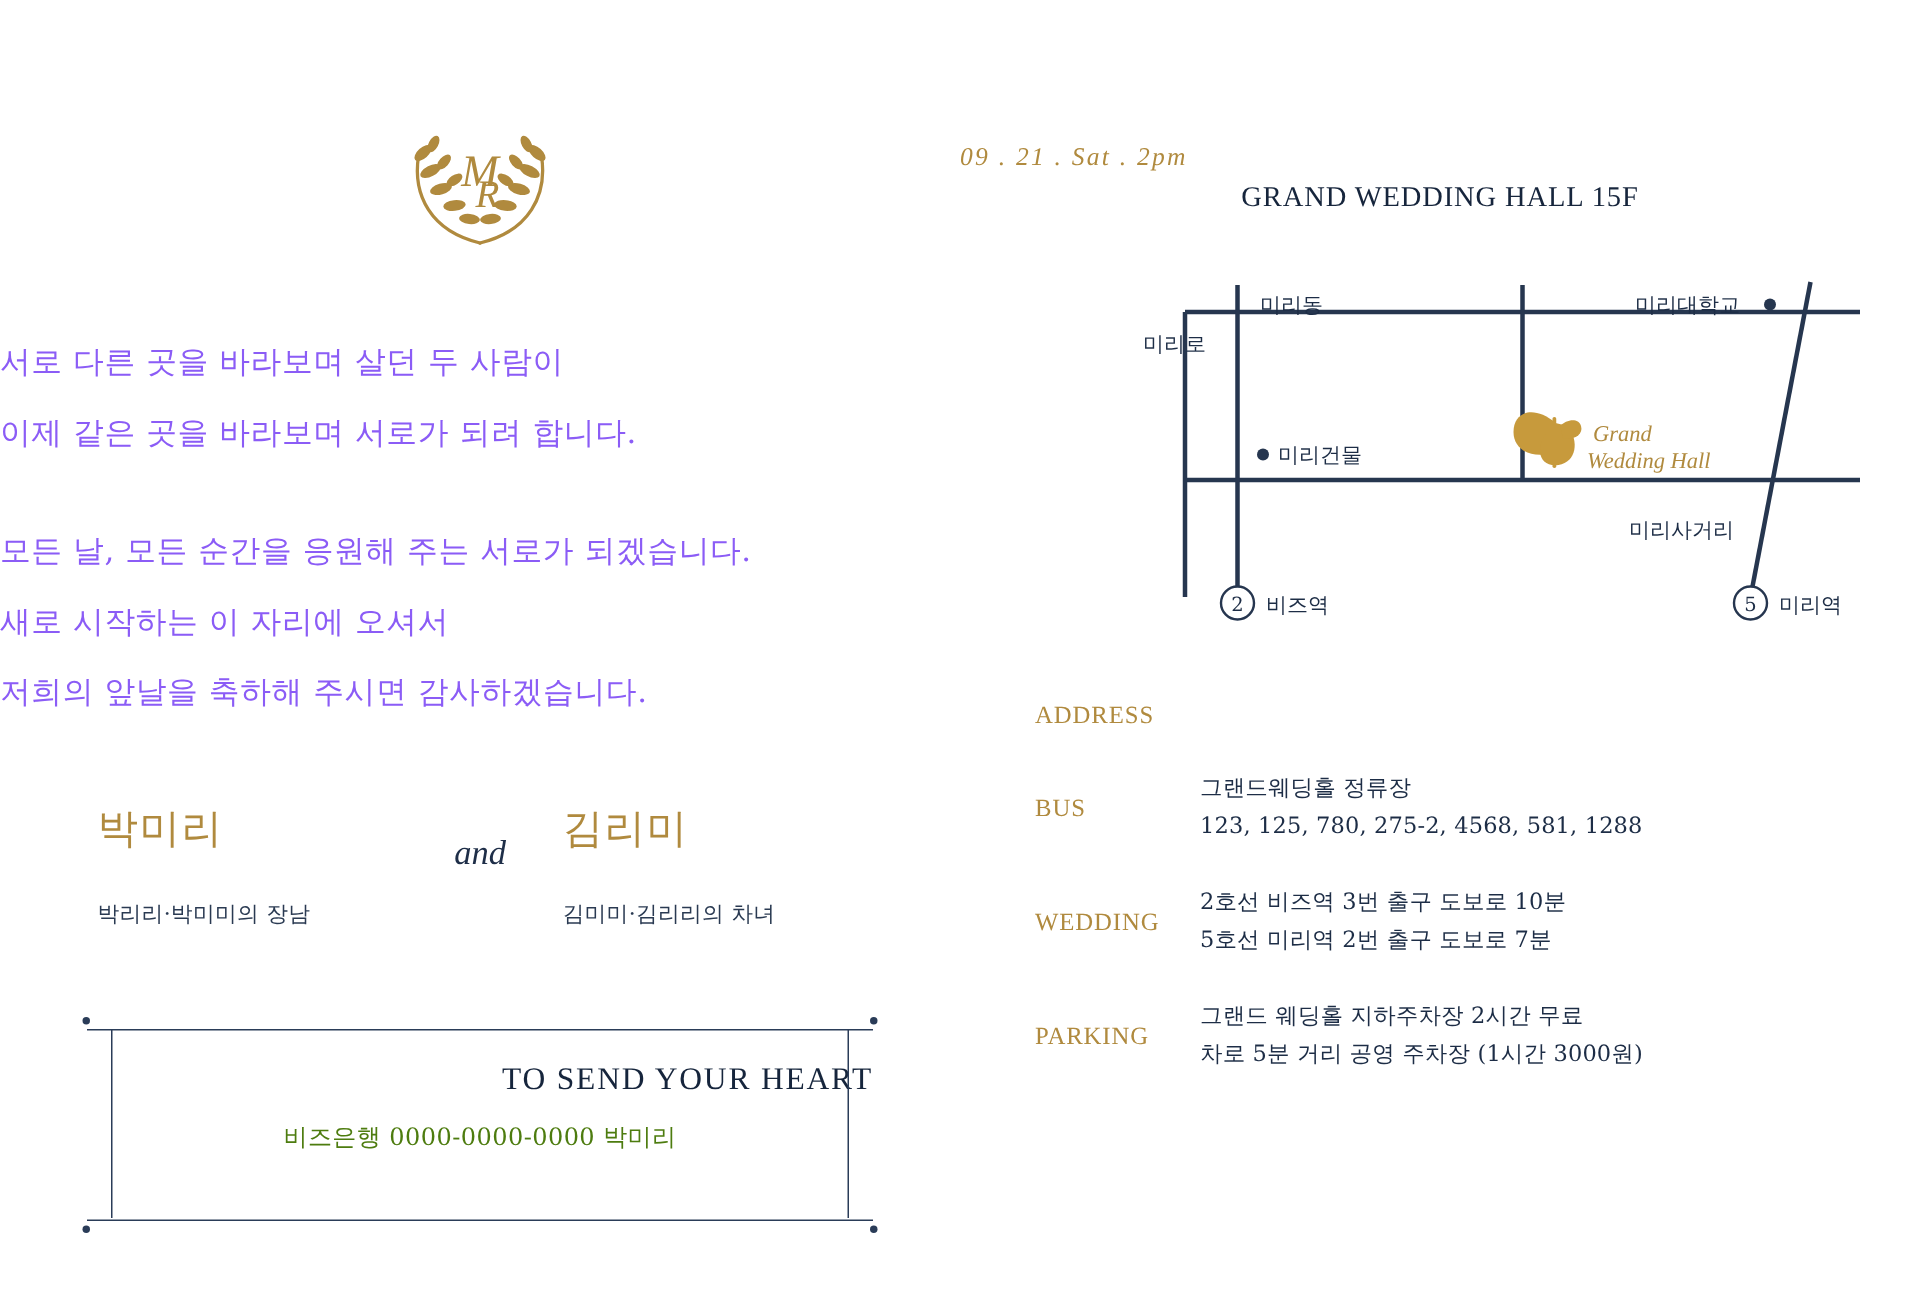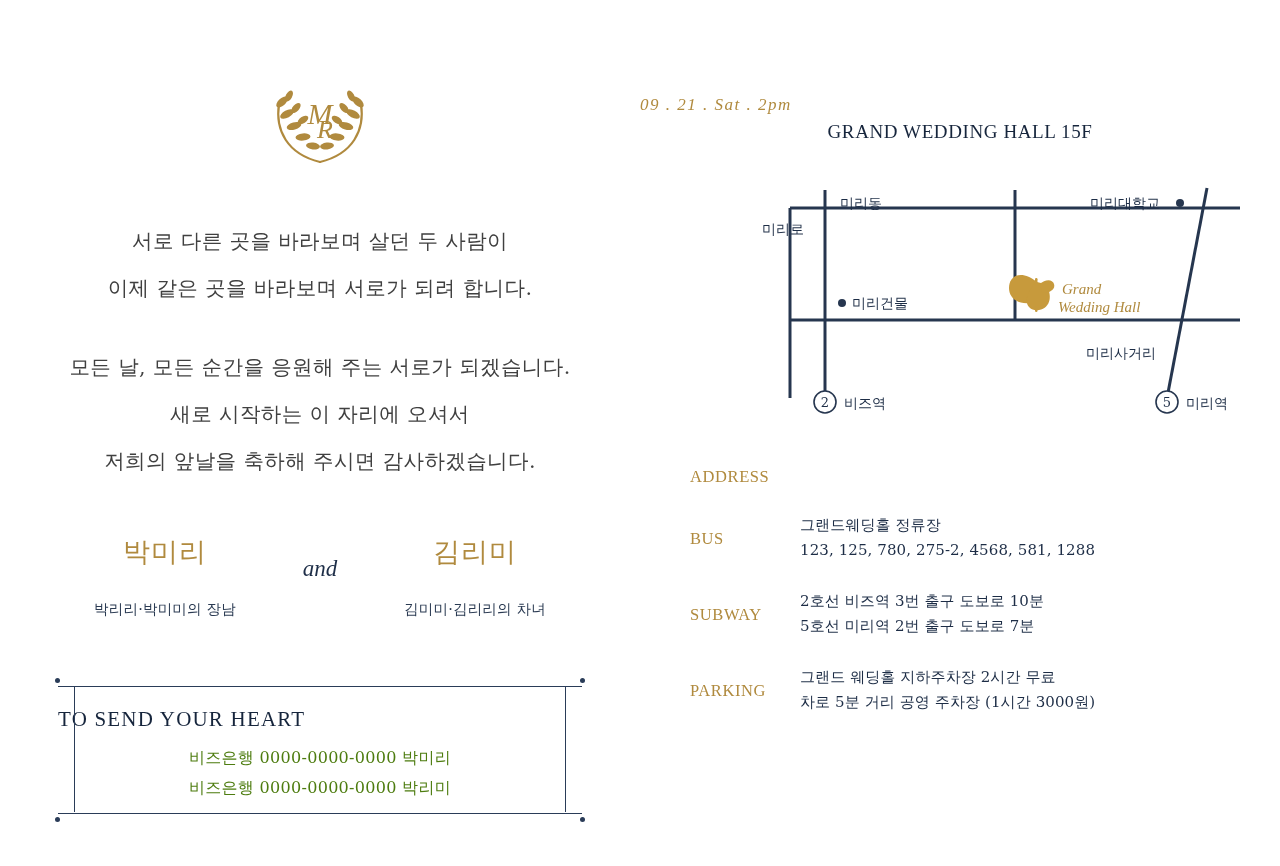--- a/index.html
+++ b/index.html
@@ -35,44 +35,42 @@
     width: 640px;
     text-align: center;
   }
   .monogram svg { display: inline-block; }
 
   .verse {
     position: absolute;
     left: 0;
     top: 218px;
     width: 640px;
-    text-align: center;
-    font-family: "DejaVu Serif", serif;
-    color: #404040;
+    font-family: "DejaVu Serif", serif;
+    color: #8b5cf6;
   }
   .verse .l {
     font-size: 20.5px;
     line-height: 47px;
     letter-spacing: 0.4px;
     white-space: nowrap;
   }
   .verse .gap { height: 32px; }
 
   .names {
     position: absolute;
     left: 0;
     top: 534px;
     width: 640px;
     display: flex;
     align-items: flex-start;
     justify-content: center;
   }
   .name-block {
     width: 200px;
-    text-align: center;
   }
   .name-main {
     font-family: "DejaVu Serif", serif;
     font-size: 27px;
     color: #b08a3e;
     letter-spacing: 1px;
   }
   .name-sub {
     font-family: "DejaVu Serif", serif;
     font-size: 14.5px;
@@ -115,21 +113,21 @@
     width: 5px; height: 5px;
     border-radius: 50%;
     background: #2a3c58;
   }
   .gift .dot.tl { left: -3px;  top: -9px; }
   .gift .dot.tr { right: -3px; top: -9px; }
   .gift .dot.bl { left: -3px;  bottom: -9px; }
   .gift .dot.br { right: -3px; bottom: -9px; }
 
   .gift-title {
-    text-align: left;
+    text-align: right;
     font-family: "Liberation Serif", serif;
     font-size: 21px;
     letter-spacing: 1.2px;
     color: #16253c;
     margin-top: 20px;
   }
   .gift-line {
     text-align: center;
     font-family: "DejaVu Serif", serif;
     font-size: 16px;
@@ -274,21 +272,20 @@
       </div>
     </div>
 
     <div class="gift">
       <span class="dot tl"></span>
       <span class="dot tr"></span>
       <span class="dot bl"></span>
       <span class="dot br"></span>
       <div class="gift-title">TO SEND YOUR HEART</div>
       <div class="gift-line">비즈은행  0000-0000-0000  박미리</div>
-      <div class="gift-line">비즈은행  0000-0000-0000  박리미</div>
     </div>
   </div>
 
   <div class="right">
 
     <div class="date-line">09 . 21 . Sat . 2pm</div>
     <div class="hall-line">GRAND WEDDING HALL 15F</div>
 
     <div class="map">
       <svg width="580" height="260" viewBox="0 0 580 260" aria-hidden="true">
@@ -342,21 +339,21 @@
 
       <div class="info-row">
         <div class="info-label">BUS</div>
         <div class="info-body">
           <div>그랜드웨딩홀 정류장</div>
           <div>123, 125, 780, 275-2, 4568, 581, 1288</div>
         </div>
       </div>
 
       <div class="info-row">
-        <div class="info-label">SUBWAY</div>
+        <div class="info-label">WEDDING</div>
         <div class="info-body">
           <div>2호선 비즈역 3번 출구 도보로 10분</div>
           <div>5호선 미리역 2번 출구 도보로 7분</div>
         </div>
       </div>
 
       <div class="info-row">
         <div class="info-label">PARKING</div>
         <div class="info-body">
           <div>그랜드 웨딩홀 지하주차장 2시간 무료</div>

